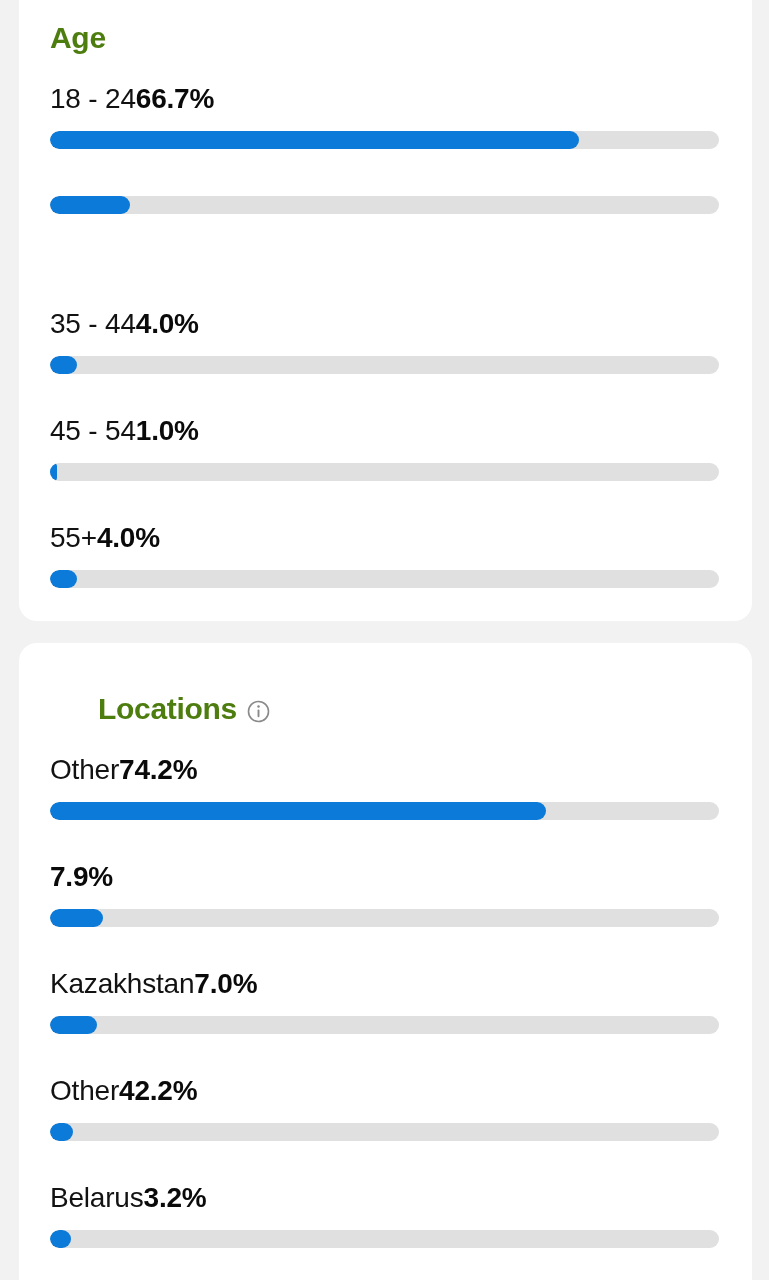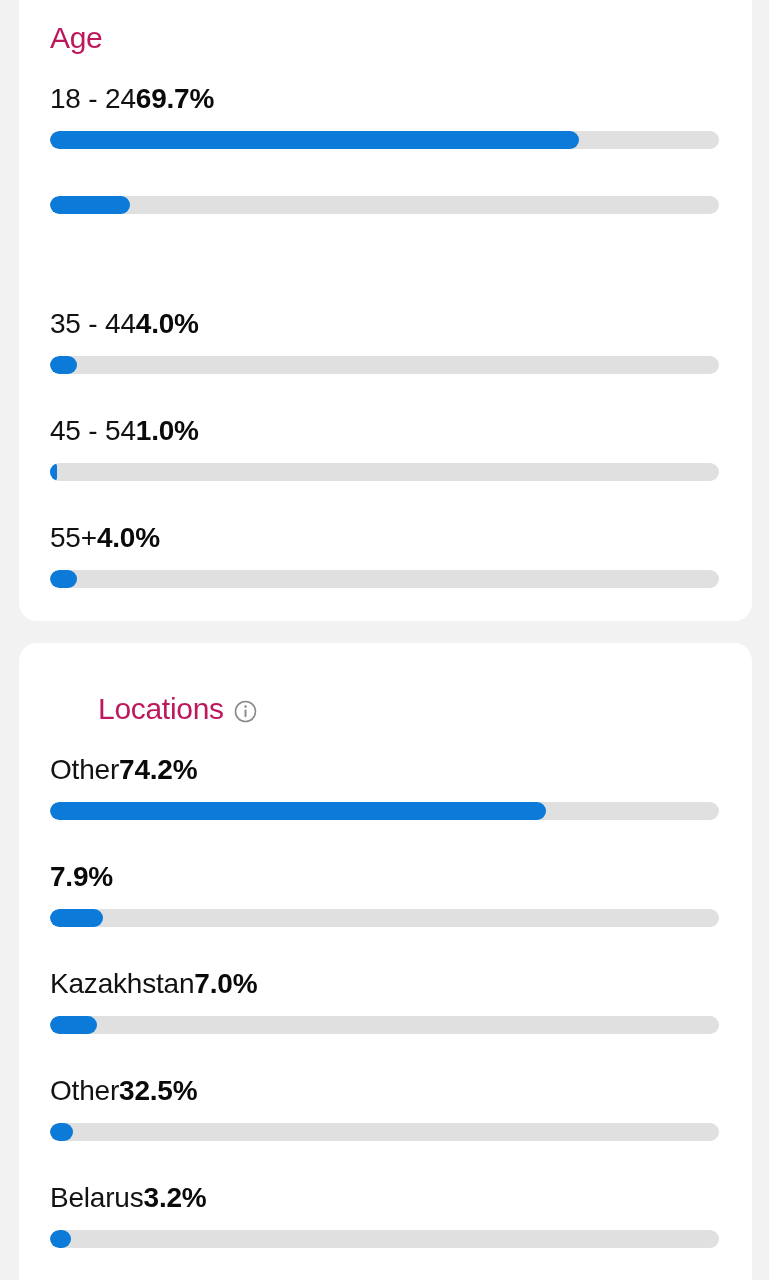--- a/index.html
+++ b/index.html
@@ -43,22 +43,22 @@
 
   .card-locations {
     top: 643px;
     height: 700px;
     padding: 0 31px;
   }
 
   
   .section-title {
     font-size: 30px;
-    font-weight: normal;
-    color: #be185d;
+    font-weight: bold;
+    color: #4d7c0f;
     letter-spacing: -0.3px;
     line-height: 1;
     white-space: nowrap;
     text-align: right;
   }
 
   .title-row {
     display: flex;
     align-items: center;
     gap: 10px;
@@ -137,21 +137,21 @@
   <section class="card card-age">
 
     <div class="title-row age-title-wrap">
       <h2 class="section-title">Age</h2>
     </div>
 
     <div class="rows" id="age-rows">
         <div class="stat-row">
           <div class="stat-head">
             <span class="stat-label">18 - 24</span>
-            <span class="stat-value">69.7%</span>
+            <span class="stat-value">66.7%</span>
           </div>
           <div class="track" style="background: rgb(224, 224, 224);">
             <div class="fill" style="width: 79%; background: rgb(11, 122, 216);"></div>
           </div>
         </div>
         <div class="stat-row">
           <div class="track" style="background: rgb(224, 224, 224);">
             <div class="fill" style="width: 12%; background: rgb(11, 122, 216);"></div>
           </div>
         </div>
@@ -221,21 +221,21 @@
             <span class="stat-label">Kazakhstan</span>
             <span class="stat-value">7.0%</span>
           </div>
           <div class="track" style="background: rgb(224, 224, 224);">
             <div class="fill" style="width: 7%; background: rgb(11, 122, 216);"></div>
           </div>
         </div>
         <div class="stat-row">
           <div class="stat-head">
             <span class="stat-label">Other</span>
-            <span class="stat-value">32.5%</span>
+            <span class="stat-value">42.2%</span>
           </div>
           <div class="track" style="background: rgb(224, 224, 224);">
             <div class="fill" style="width: 3.5%; background: rgb(11, 122, 216);"></div>
           </div>
         </div>
         <div class="stat-row">
           <div class="stat-head">
             <span class="stat-label">Belarus</span>
             <span class="stat-value">3.2%</span>
           </div>

